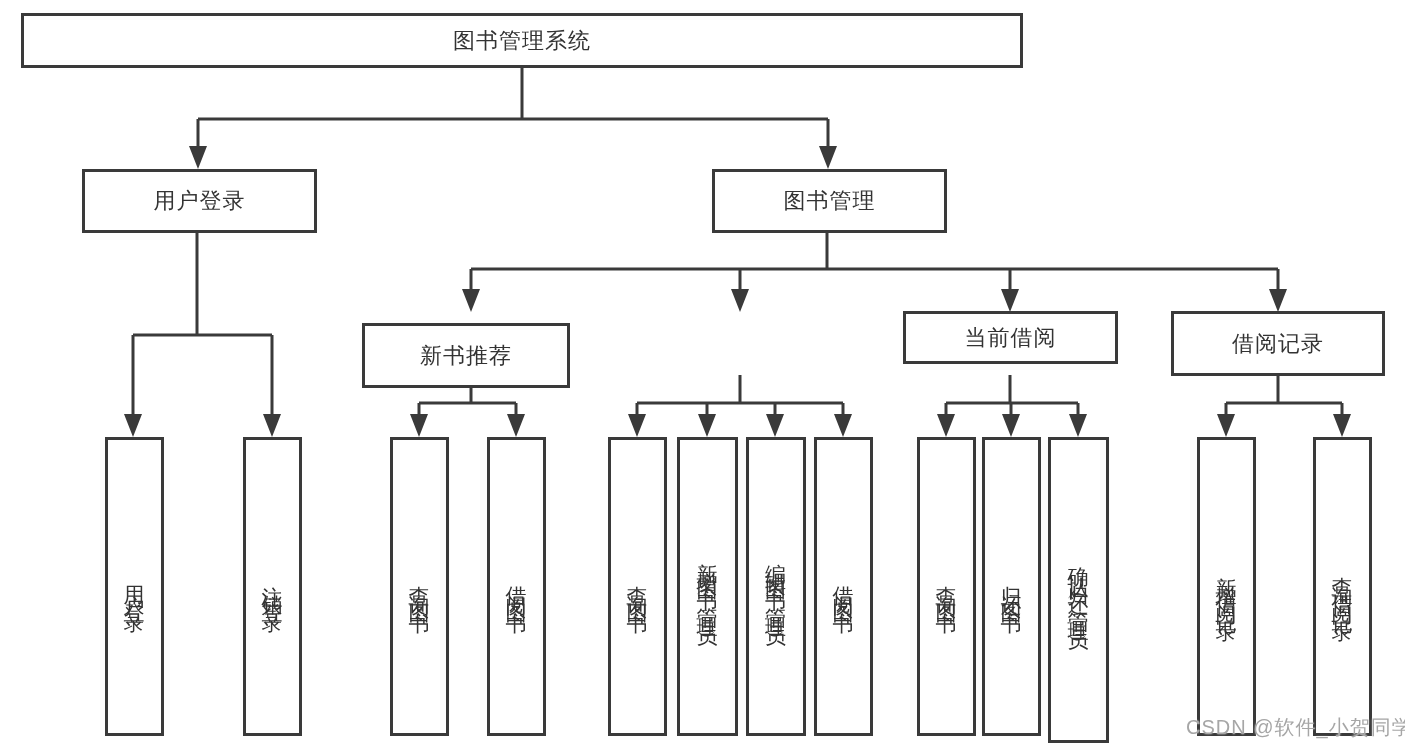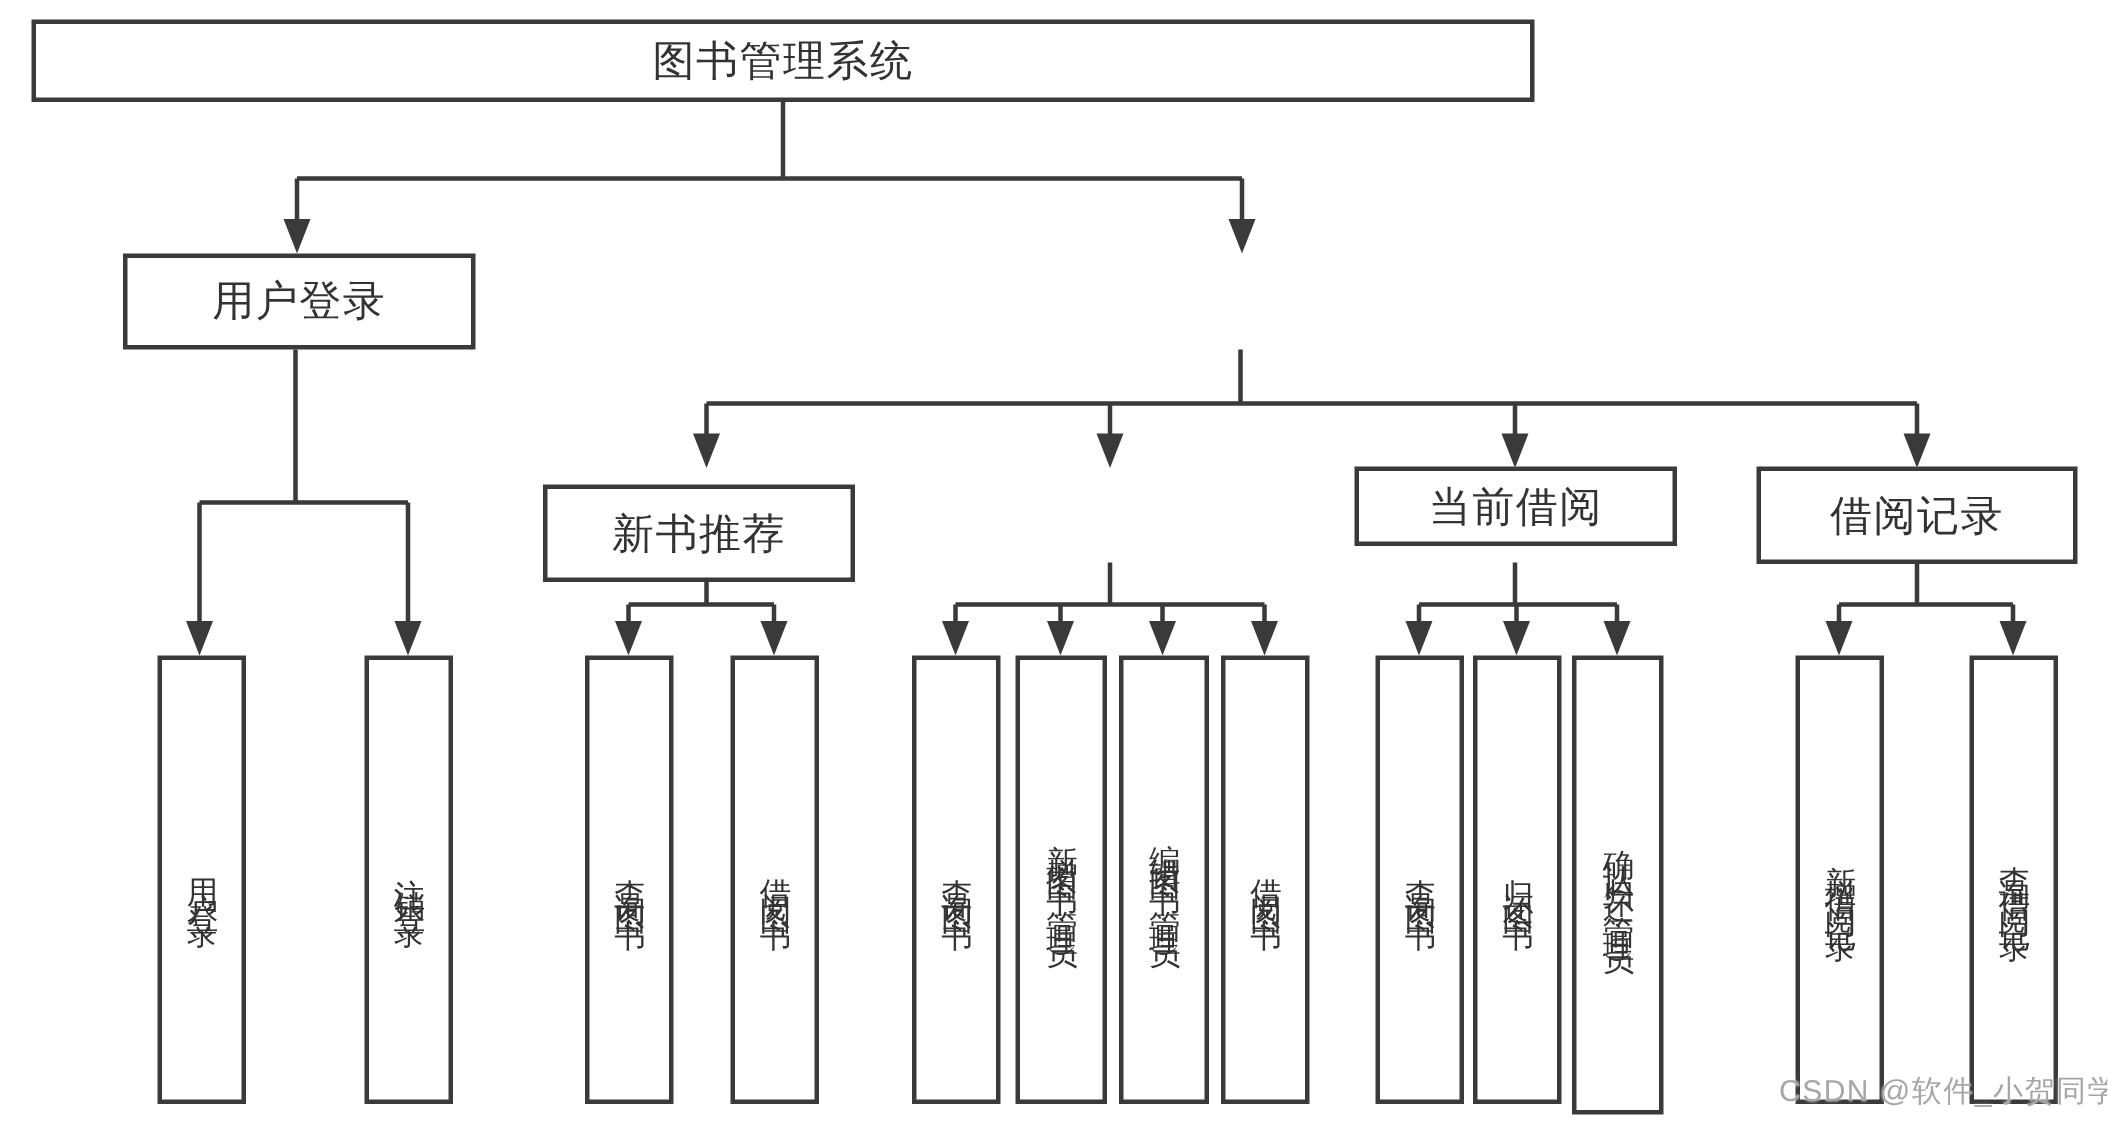--- a/index.html
+++ b/index.html
@@ -14,21 +14,21 @@
   }
   .connectors { position: absolute; left: 0; top: 0; width: 1405px; height: 747px; }
   .node {
     position: absolute;
     box-sizing: border-box;
     border: 3px solid #3a3a3a;
     background: #ffffff;
     display: flex;
     align-items: center;
     justify-content: center;
-    font-size: 28px;
+    font-size: 22px;
     letter-spacing: 1px;
     z-index: 2;
   }
   .leaf { font-size: 21px; }
   .leaf .vtext {
     writing-mode: vertical-rl;
     text-orientation: mixed;
     letter-spacing: 9px;
     line-height: 1;
     white-space: nowrap;
@@ -93,20 +93,23 @@
              M1333 414 L1351 414 L1342 437 Z"></path>
   </svg>
 
   <div class="node" style="left:21px; top:13px; width:1002px; height:55px;">
     <span>图书管理系统</span>
   </div>
 
   <div class="node" style="left:82px; top:169px; width:235px; height:64px;">
     <span>用户登录</span>
   </div>
+  <div class="node" style="left:712px; top:169px; width:235px; height:64px;">
+    <span>图书管理</span>
+  </div>
 
   <div class="node" style="left:362px; top:323px; width:208px; height:65px;">
     <span>新书推荐</span>
   </div>
   <div class="node" style="left:903px; top:311px; width:215px; height:53px;">
     <span>当前借阅</span>
   </div>
   <div class="node" style="left:1171px; top:311px; width:214px; height:65px;">
     <span>借阅记录</span>
   </div>

